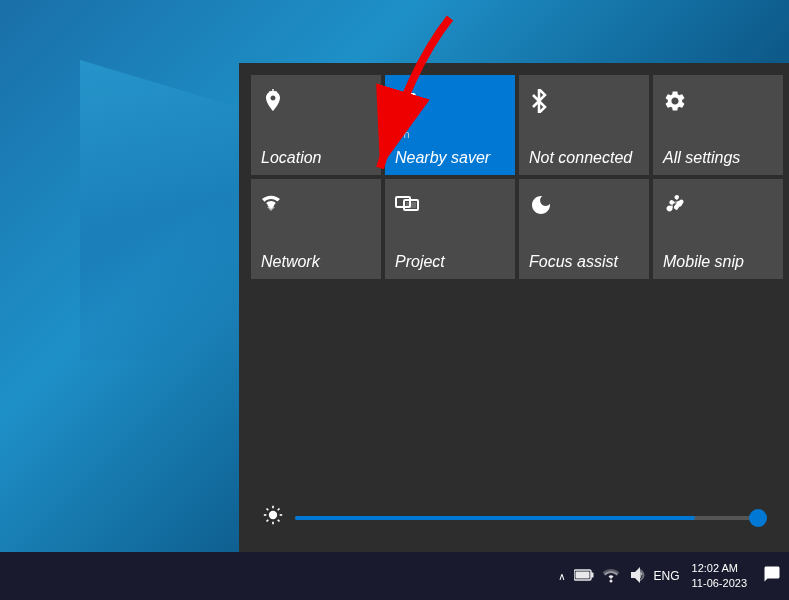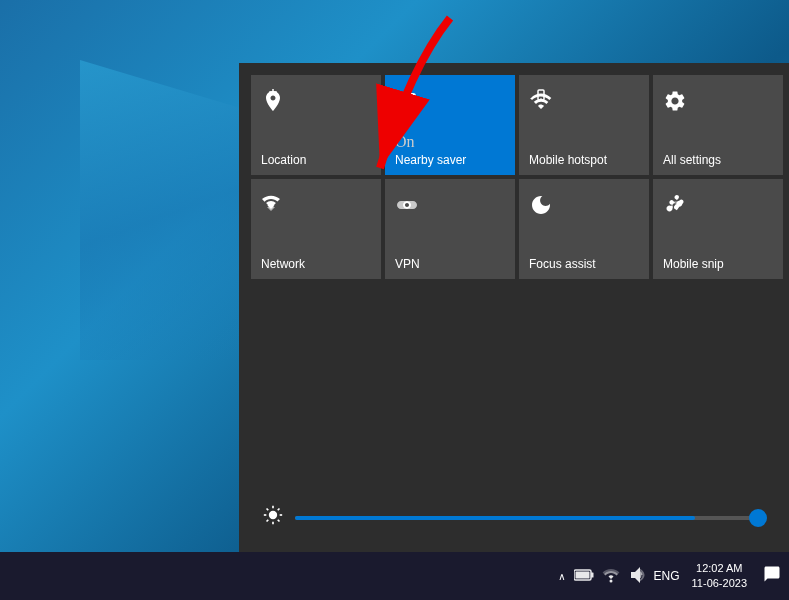--- a/index.html
+++ b/index.html
@@ -74,21 +74,21 @@
 
     .tray-lang {
       color: #fff;
       font-size: 12px;
       font-weight: 500;
     }
 
     .tray-time {
       color: #fff;
       font-size: 11px;
-      text-align: center;
+      text-align: left;
       line-height: 1.4;
       padding: 0 6px;
     }
 
     .notification-icon {
       color: #fff;
       font-size: 16px;
       cursor: pointer;
       padding: 4px;
     }
@@ -138,30 +138,30 @@
 
     .tile-icon {
       position: absolute;
       top: 14px;
       left: 10px;
       font-size: 22px;
       color: #fff;
     }
 
     .tile-label {
-      font-size: 12px;
+      font-size: 16px;
       color: #fff;
       line-height: 1.2;
+      font-style: italic;
     }
 
     .tile-sublabel {
-      font-size: 16px;
+      font-size: 11px;
       color: #ccc;
-      margin-bottom: 2px;
-      font-family: Liberation Serif, serif;
+      margin-bottom: 8px;
     }
 
     
     .brightness-bar {
       display: flex;
       align-items: center;
       padding: 14px 16px;
       gap: 12px;
     }
 
@@ -232,36 +232,30 @@
         <svg width="24" height="18" viewBox="0 0 24 18" fill="white">
           <rect x="0" y="3" width="20" height="12" rx="2" fill="none" stroke="white" stroke-width="2"></rect>
           <rect x="20" y="6" width="3" height="6" rx="1" fill="white"></rect>
           <rect x="2" y="5" width="16" height="8" rx="1" fill="white"></rect>
         </svg>
       </span>
       <span class="tile-sublabel">On</span>
       <span class="tile-label">Nearby saver</span>
     </div>
 
-
-
-    <div class="tile">
-      <span class="tile-icon">
-        <svg width="24" height="24" viewBox="0 0 24 24" fill="white">
-          <path d="M1 9l2 2c2.21-2.21 5.27-3.58 8.66-3.58 3.39 0 6.45 1.37 8.66 3.58l2-2C19.53 6.23 15.9 4.5 11.96 4.5c-3.9 0-7.5 1.7-9.96 4.5z" fill="white"></path>
-          <path d="M5 13l2 2c1.32-1.32 3.15-2.14 5.16-2.14 2.01 0 3.84.82 5.16 2.14l2-2C17.48 11.09 14.85 10 12 10c-2.85 0-5.48 1.09-7.32 3z" fill="white"></path>
-          <path d="M9 17l3 3 3-3c-.88-.88-2.09-1.42-3.42-1.42C10.25 15.58 9.88 16.12 9 17z" fill="white"></path>
-          <rect x="10" y="20" width="4" height="2" fill="none"></rect>
-
-          <rect x="9" y="1" width="6" height="10" rx="1" fill="none" stroke="white" stroke-width="1.5"></rect>
-          <line x1="12" y1="9" x2="12" y2="11" stroke="white" stroke-width="1"></line>
-        </svg>
-      </span>
-      <span class="tile-label">Mobile hotspot</span>
-    </div>
+    <div class="tile">
+      <span class="tile-icon">
+        <svg width="20" height="24" viewBox="0 0 20 24" fill="white">
+          <polyline points="4,6 16,18 10,24 10,0 16,6 4,18" stroke="white" stroke-width="2.5" fill="none"></polyline>
+        </svg>
+      </span>
+      <span class="tile-label">Not connected</span>
+    </div>
+
+
 
 
 
     <div class="tile">
       <span class="tile-icon">
         <svg width="24" height="24" viewBox="0 0 24 24" fill="white">
           <path d="M19.14,12.94c0.04-0.3,0.06-0.61,0.06-0.94c0-0.32-0.02-0.64-0.07-0.94l2.03-1.58c0.18-0.14,0.23-0.41,0.12-0.61 l-1.92-3.32c-0.12-0.22-0.37-0.29-0.59-0.22l-2.39,0.96c-0.5-0.38-1.03-0.7-1.62-0.94L14.4,2.81c-0.04-0.24-0.24-0.41-0.48-0.41 h-3.84c-0.24,0-0.43,0.17-0.47,0.41L9.25,5.35C8.66,5.59,8.12,5.92,7.63,6.29L5.24,5.33c-0.22-0.08-0.47,0-0.59,0.22L2.74,8.87 C2.62,9.08,2.66,9.34,2.86,9.48l2.03,1.58C4.84,11.36,4.8,11.69,4.8,12s0.02,0.64,0.07,0.94l-2.03,1.58 c-0.18,0.14-0.23,0.41-0.12,0.61l1.92,3.32c0.12,0.22,0.37,0.29,0.59,0.22l2.39-0.96c0.5,0.38,1.03,0.7,1.62,0.94l0.36,2.54 c0.05,0.24,0.24,0.41,0.48,0.41h3.84c0.24,0,0.44-0.17,0.47-0.41l0.36-2.54c0.59-0.24,1.13-0.56,1.62-0.94l2.39,0.96 c0.22,0.08,0.47,0,0.59-0.22l1.92-3.32c0.12-0.22,0.07-0.47-0.12-0.61L19.14,12.94z M12,15.6c-1.98,0-3.6-1.62-3.6-3.6 s1.62-3.6,3.6-3.6s3.6,1.62,3.6,3.6S13.98,15.6,12,15.6z"></path>
         </svg>
       </span>
       <span class="tile-label">All settings</span>
@@ -272,32 +266,31 @@
         <svg width="24" height="24" viewBox="0 0 24 24" fill="white">
           <path d="M1 6.11l2.55 2.55C5.27 6.97 7.5 6 10 6c2.5 0 4.73.97 6.45 2.56L19 6.11C16.69 3.99 13.5 2.75 10 2.75 6.5 2.75 3.31 3.99 1 6.11zM10 11c-1.38 0-2.63.56-3.54 1.46L10 16l3.54-3.54C12.63 11.56 11.38 11 10 11zM5.09 10.09L7.64 12.64C8.53 11.63 9.19 11 10 11c.81 0 1.47.63 2.36 1.64l2.55-2.55C13.52 8.67 11.87 8 10 8 8.13 8 6.48 8.67 5.09 10.09z"></path>
           <path d="M10 18l-4-4h8l-4 4z" fill="white" opacity="0.6"></path>
 
         </svg>
       </span>
       <span class="tile-label">Network</span>
     </div>
 
 
-
-    <div class="tile">
-      <span class="tile-icon">
-        <svg width="24" height="24" viewBox="0 0 24 24" fill="white">
-
-          <path d="M12 8c-2.21 0-4 1.79-4 4s1.79 4 4 4 4-1.79 4-4-1.79-4-4-4zm0 6c-1.1 0-2-.9-2-2s.9-2 2-2 2 .9 2 2-.9 2-2 2z"></path>
-          <path d="M6 8c-2.21 0-4 1.79-4 4s1.79 4 4 4h4.93C9.83 14.88 9 13.52 9 12s.83-2.88 1.93-4H6z" opacity="0.7"></path>
-          <path d="M18 8h-4.93C14.17 9.12 15 10.48 15 12s-.83 2.88-1.93 4H18c2.21 0 4-1.79 4-4s-1.79-4-4-4z" opacity="0.7"></path>
-        </svg>
-      </span>
-      <span class="tile-label">VPN</span>
-    </div>
+    <div class="tile">
+      <span class="tile-icon">
+        <svg width="24" height="24" viewBox="0 0 24 24" fill="white">
+          <rect x="1" y="4" width="14" height="10" rx="1" fill="none" stroke="white" stroke-width="2"></rect>
+          <rect x="9" y="7" width="14" height="10" rx="1" fill="none" stroke="white" stroke-width="2"></rect>
+          <rect x="11" y="9" width="10" height="6" fill="white" opacity="0.2"></rect>
+        </svg>
+      </span>
+      <span class="tile-label">Project</span>
+    </div>
+
 
     <div class="tile">
       <span class="tile-icon">
         <svg width="24" height="24" viewBox="0 0 24 24" fill="white">
           <path d="M12 3c-4.97 0-9 4.03-9 9s4.03 9 9 9 9-4.03 9-9c0-.46-.04-.92-.1-1.36-.98 1.37-2.58 2.26-4.4 2.26-2.98 0-5.4-2.42-5.4-5.4 0-1.81.89-3.42 2.26-4.4C12.92 3.04 12.46 3 12 3z"></path>
         </svg>
       </span>
       <span class="tile-label">Focus assist</span>
     </div>
 

